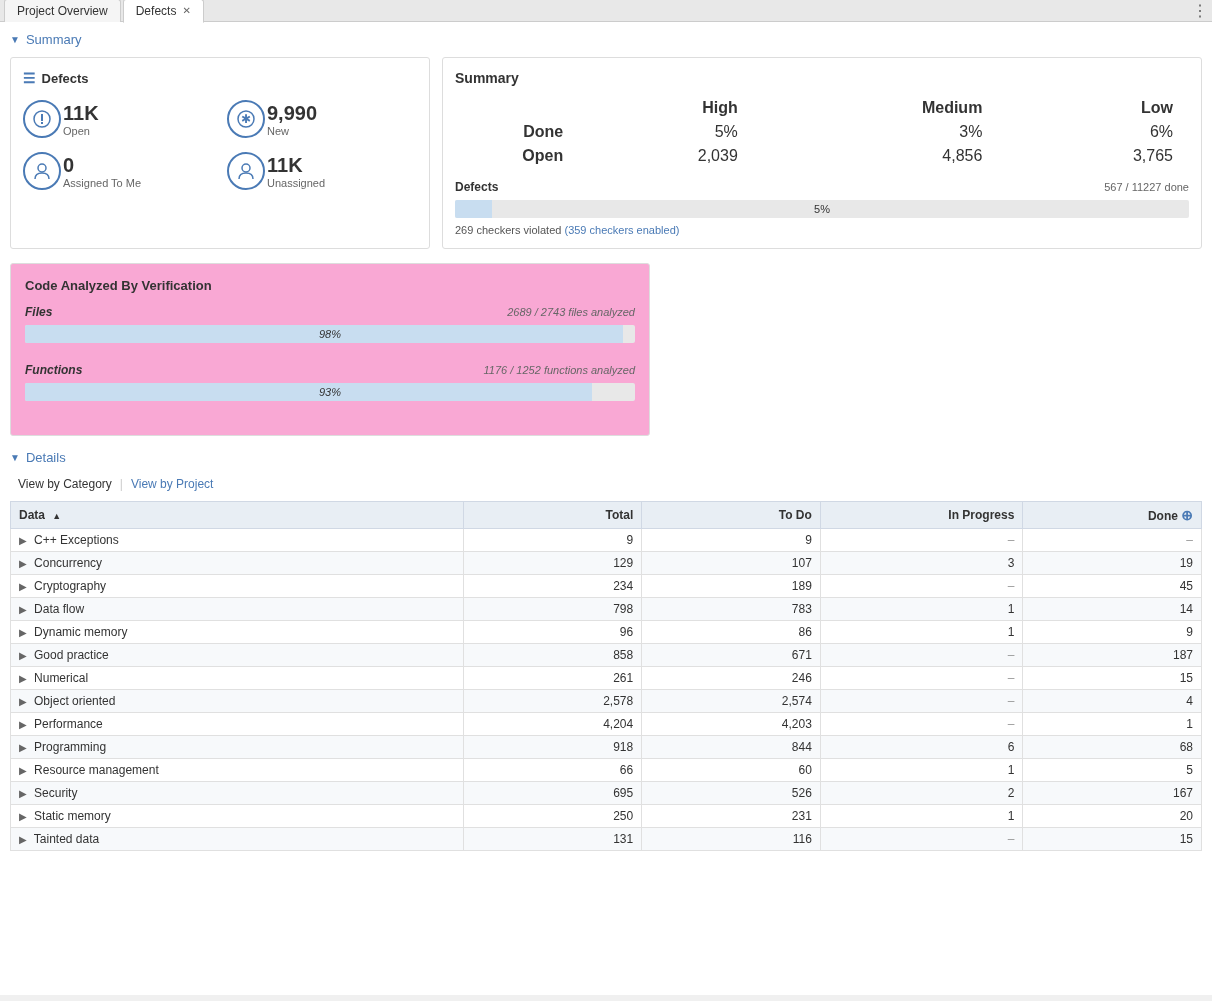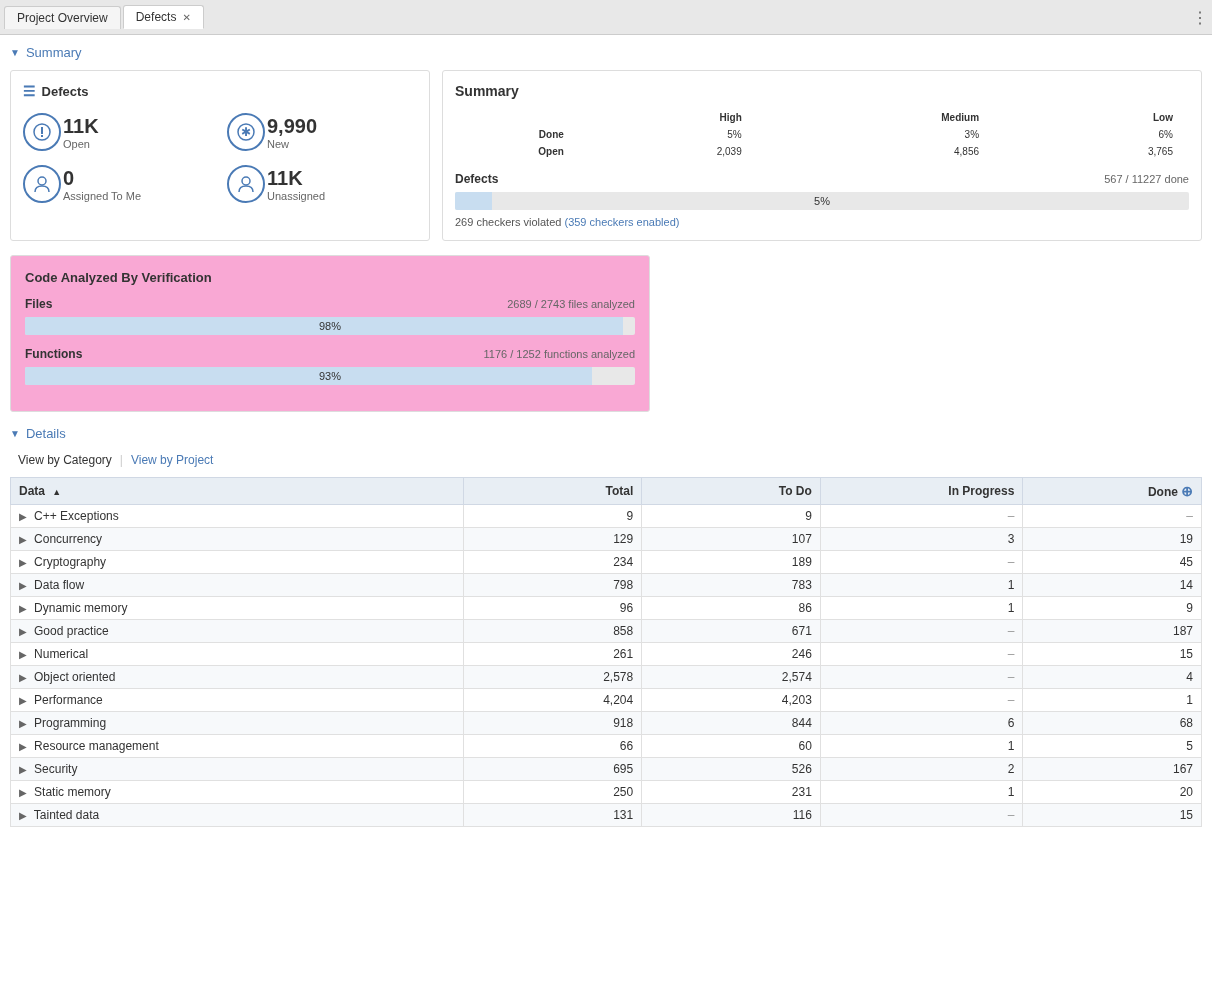--- a/index.html
+++ b/index.html
@@ -1,20 +1,20 @@
 <!DOCTYPE html>
 <html><head>
   <meta charset="utf-8">
   <style>
     * { box-sizing: border-box; margin: 0; padding: 0; }
     body { font-family: Arial, sans-serif; font-size: 12px; background: #f0f0f0; color: #333; }
 
     .tab-bar {
       display: flex; align-items: center; background: #e8e8e8;
-      border-bottom: 1px solid #ccc; padding: 0 4px; height: 35px;
+      border-bottom: 1px solid #ccc; padding: 0 4px; height: 22px;
     }
     .tab {
       padding: 4px 12px; border: 1px solid #ccc; border-bottom: none;
       background: #f5f5f5; cursor: pointer; font-size: 12px; margin-right: 2px;
       border-radius: 3px 3px 0 0; display: flex; align-items: center; gap: 6px;
     }
     .tab.active { background: #fff; border-bottom: 1px solid #fff; }
     .tab-close { font-size: 10px; color: #666; cursor: pointer; }
     .tab-menu { margin-left: auto; font-size: 16px; cursor: pointer; color: #666; }
 
@@ -44,21 +44,21 @@
       display: flex; align-items: center; justify-content: center; color: #4a7ab5; font-size: 16px;
       flex-shrink: 0;
     }
     .stat-value { font-size: 20px; font-weight: bold; color: #333; }
     .stat-label { font-size: 11px; color: #666; }
 
     .summary-panel {
       border: 1px solid #ddd; border-radius: 3px; padding: 12px; flex: 1; background: #fff;
     }
     .summary-title { font-size: 14px; font-weight: bold; margin-bottom: 10px; }
-    .summary-table { width: 100%; border-collapse: collapse; font-size: 10px; }
+    .summary-table { width: 100%; border-collapse: collapse; font-size: 16px; }
     .summary-table th { font-weight: bold; text-align: right; padding: 3px 16px; }
     .summary-table td:first-child { font-weight: bold; padding: 3px 0; }
     .summary-table td { text-align: right; padding: 3px 16px; }
 
     .defects-progress { margin-top: 12px; }
     .defects-progress-header { display: flex; justify-content: space-between; align-items: center; }
     .defects-progress-title { font-weight: bold; font-size: 12px; }
     .defects-progress-count { font-size: 11px; color: #666; }
     .progress-bar-container {
       background: #e8e8e8; border-radius: 2px; height: 18px;
@@ -73,21 +73,21 @@
       font-size: 11px; color: #333;
     }
     .checkers-text { font-size: 11px; color: #555; margin-top: 4px; }
     .checkers-link { color: #4a7ab5; text-decoration: none; }
 
     .code-analysis-panel {
       border: 1px solid #ddd; border-radius: 3px; padding: 14px;
       margin-bottom: 14px; background: #f9a8d4; width: 640px;
     }
     .code-analysis-title { font-weight: bold; font-size: 13px; margin-bottom: 12px; }
-    .analysis-section { margin-bottom: 12px; }
+    .analysis-section { margin-bottom: 20px; font-style: italic; }
     .analysis-header { display: flex; justify-content: space-between; align-items: center; margin-bottom: 4px; }
     .analysis-label { font-weight: bold; font-size: 12px; }
     .analysis-count { font-size: 11px; color: #666; }
     .progress-bar-98 { width: 98%; }
     .progress-bar-93 { width: 93%; }
 
     .details-section { margin-bottom: 10px; }
     .view-by { display: flex; gap: 0; margin-bottom: 8px; font-size: 12px; }
     .view-by-item { color: #4a7ab5; cursor: pointer; padding: 2px 8px; }
     .view-by-item.active { color: #333; font-weight: normal; }

